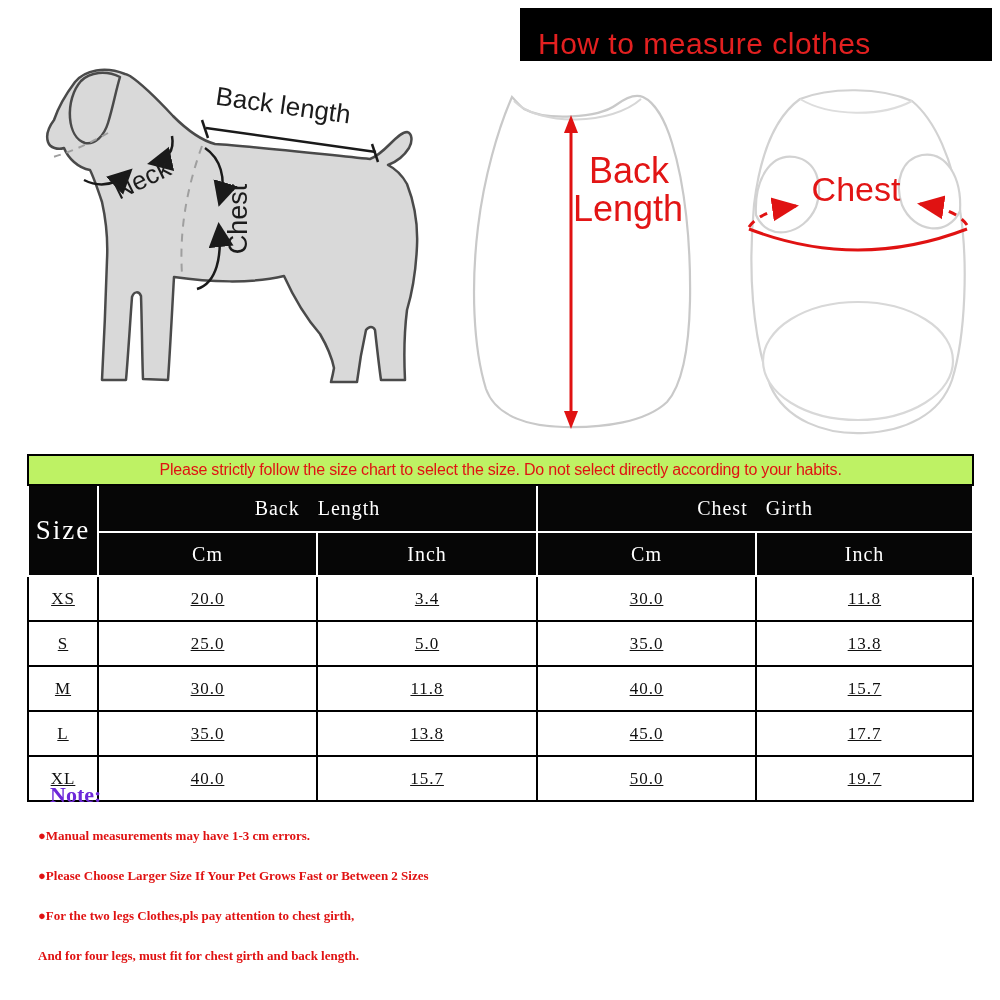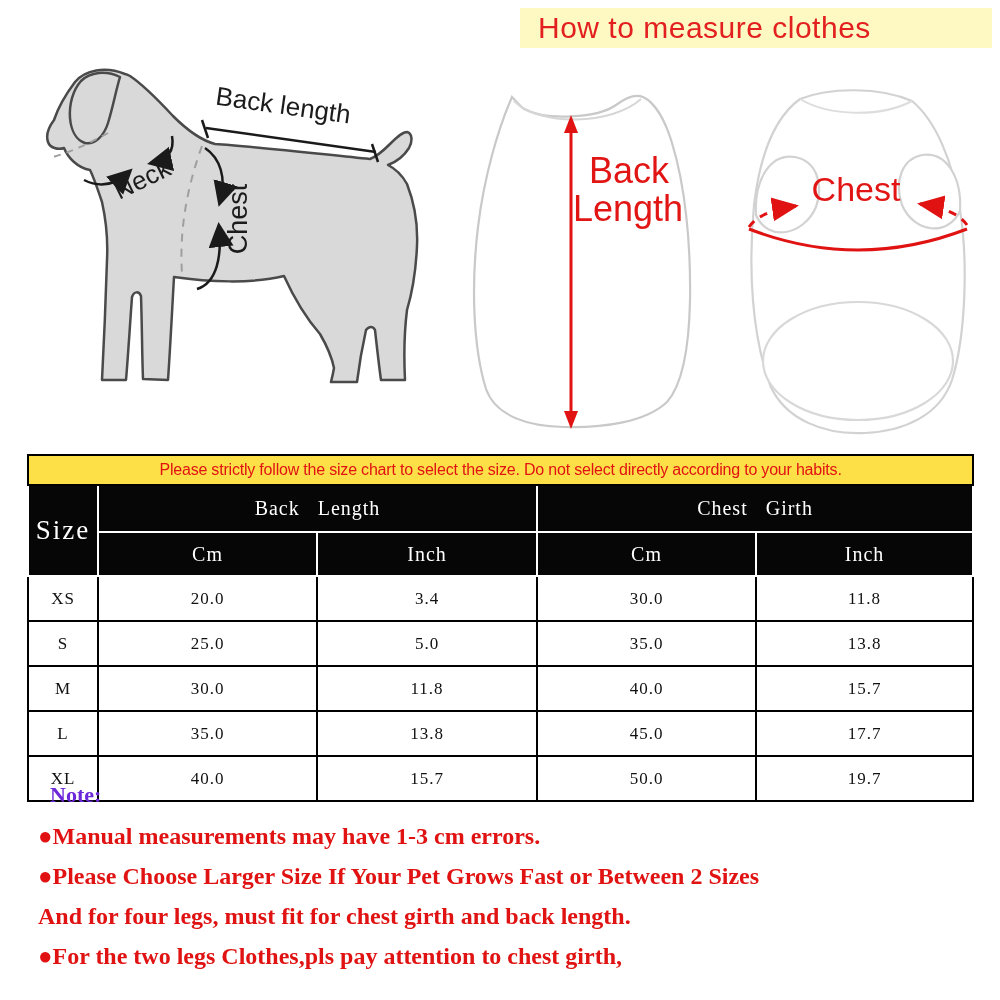--- a/index.html
+++ b/index.html
@@ -1,48 +1,48 @@
 <!DOCTYPE html>
 <html><head>
 <meta charset="utf-8">
 <style>
   html,body{margin:0;padding:0;background:#ffffff;}
   .page{position:relative;width:1000px;height:1000px;background:#ffffff;overflow:hidden;
         font-family:"Liberation Sans",sans-serif;}
 
   
-  .banner{position:absolute;left:520px;top:8px;width:472px;height:40px;background:#fef9c3;
-          display:flex;align-items:center;}
+  .banner{position:absolute;left:520px;top:8px;width:472px;height:53px;background:#000000;
+          display:flex;align-items:flex-end;}
   .banner-title{color:#e32020;font-size:30px;padding-left:18px;letter-spacing:.5px;}
 
   
   .dog-svg{position:absolute;left:30px;top:62px;}
   .garment-back-svg{position:absolute;left:448px;top:85px;}
   .garment-front-svg{position:absolute;left:740px;top:85px;}
 
   
   .size-table{position:absolute;left:27px;top:454px;width:945px;border-collapse:collapse;
               table-layout:fixed;font-family:"Liberation Serif",serif;}
   .size-table td{text-align:center;vertical-align:middle;border:2px solid #000;}
-  .warning-cell{height:26px;background:#fde047;border:2px solid #000;}
+  .warning-cell{height:26px;background:#bef264;border:2px solid #000;}
   .warning-text{color:#e01212;font-size:16px;font-family:"Liberation Sans",sans-serif;
                 letter-spacing:-0.2px;white-space:nowrap;}
   .hdr{background:#060606;color:#ffffff;border:2px solid #ffffff !important;
        outline:none;font-size:20px;letter-spacing:1px;}
   .hdr-size{font-size:27px;letter-spacing:2px;}
   .hdr-group{word-spacing:12px;height:43px;}
   .hdr-unit{height:40px;}
-  .size-table .data-row td{height:41px;font-size:17px;letter-spacing:1px;background:#ffffff;color:#111;}
+  .size-table .data-row td{height:41px;font-size:17px;letter-spacing:1px;background:#ffffff;color:#111;text-decoration:underline;}
   .size-table{border:2px solid #000;}
 
   
   .notes{position:absolute;left:38px;top:782px;width:930px;
          font-family:"Liberation Serif",serif;font-weight:bold;}
   .note-title{color:#6d28d9;font-size:22px;line-height:26px;margin:0 0 15px 12px;}
-  .note-item{color:#e01212;font-size:24px;line-height:26px;margin:0 0 14px 0;}
+  .note-item{color:#e01212;font-size:13px;line-height:26px;margin:0 0 14px 0;}
 </style>
 </head>
 <body>
 
 <div class="page">
 
   <div class="banner">
     <span class="banner-title">How to measure clothes</span>
   </div>
 
@@ -174,17 +174,17 @@
         <td>50.0</td>
         <td>19.7</td>
       </tr>
     </tbody>
   </table>
 
   <div class="notes">
     <div class="note-title">Note:</div>
     <div class="note-item">●Manual measurements may have 1-3 cm errors.</div>
     <div class="note-item">●Please Choose Larger Size If Your Pet Grows Fast or Between 2 Sizes</div>
+    <div class="note-item">●For the two legs Clothes,pls pay attention to chest girth,</div>
     <div class="note-item">And for four legs, must fit for chest girth and back length.</div>
-    <div class="note-item">●For the two legs Clothes,pls pay attention to chest girth,</div>
   </div>
 
 </div>
 
 </body></html>

